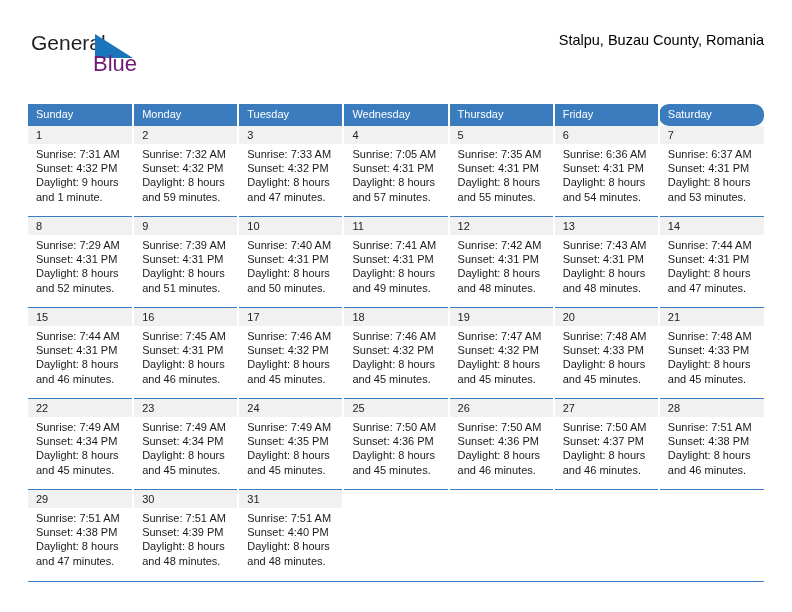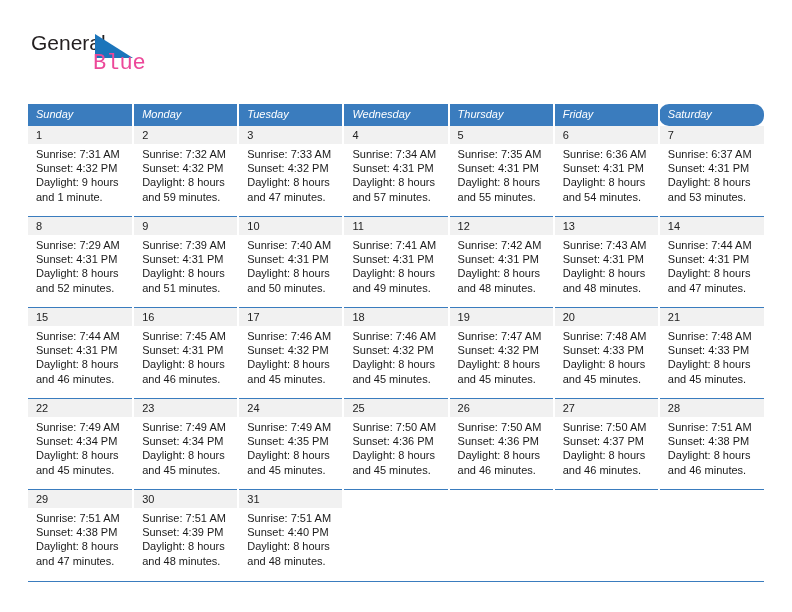--- a/index.html
+++ b/index.html
@@ -44,25 +44,24 @@
     color: #231f20;
     letter-spacing: 0px;
     line-height: 24px;
     white-space: nowrap;
   }
   .logo-blue {
     position: absolute;
     left: 62px;
     top: 21px;
     font-size: 22px;
-    color: #ec4899;
+    color: #701a75;
     letter-spacing: 0px;
     line-height: 24px;
     white-space: nowrap;
-    font-family: Liberation Mono, monospace;
   }
   .logo-tri {
     position: absolute;
     left: 64px;
     top: 3px;
     width: 38px;
     height: 24px;
   }
   .title-block {
     position: absolute;
@@ -97,21 +96,20 @@
 
   .dow-row th {
     background: #3a7cbe;
     color: #ffffff;
     font-size: 11px;
     font-weight: normal;
     text-align: left;
     padding: 4px 16px 5px 8px;
     border-right: 2px solid #ffffff;
     line-height: 13px;
-    font-style: italic;
   }
   .dow-row th:last-child { border-right: none; border-radius: 10px; }
 
   .week-row td {
     vertical-align: top;
     padding: 0;
     border-right: 2px solid #ffffff;
     border-top: 1px solid #3a7cbe;
     height: 90px;
   }
@@ -160,20 +158,21 @@
 
     <div class="logo">
       <span class="logo-general">General</span>
       <svg class="logo-tri" viewBox="0 0 38 24">
         <polygon points="0,0 38,24 0,24" fill="#1b75bb"></polygon>
       </svg>
       <span class="logo-blue">Blue</span>
     </div>
 
     <div class="title-block">
+      <div class="cal-subtitle">Stalpu, Buzau County, Romania</div>
     </div>
 
   </div>
 
   <table class="calendar">
     <colgroup>
       <col>
         <col>
         <col>
         <col>
@@ -225,21 +224,21 @@
             <div>Sunset: 4:32 PM</div>
             <div>Daylight: 8 hours</div>
             <div>and 47 minutes.</div>
           </div>
         </div>
           </td>
         <td>
             <div class="cell-inner">
           <div class="daynum-band">4</div>
           <div class="cell-lines">
-            <div>Sunrise: 7:34 AM</div>
+            <div>Sunrise: 7:05 AM</div>
             <div>Sunset: 4:31 PM</div>
             <div>Daylight: 8 hours</div>
             <div>and 57 minutes.</div>
           </div>
         </div>
           </td>
         <td>
             <div class="cell-inner">
           <div class="daynum-band">5</div>
           <div class="cell-lines">

